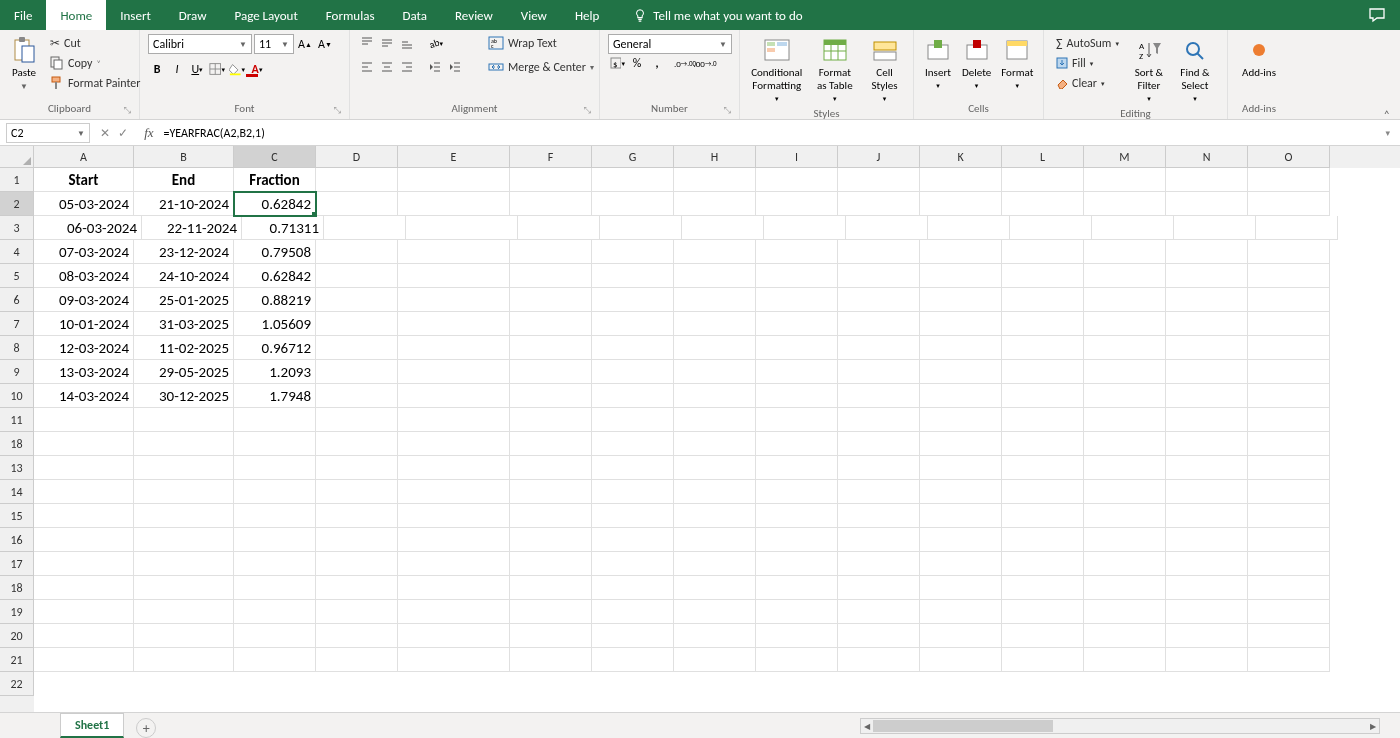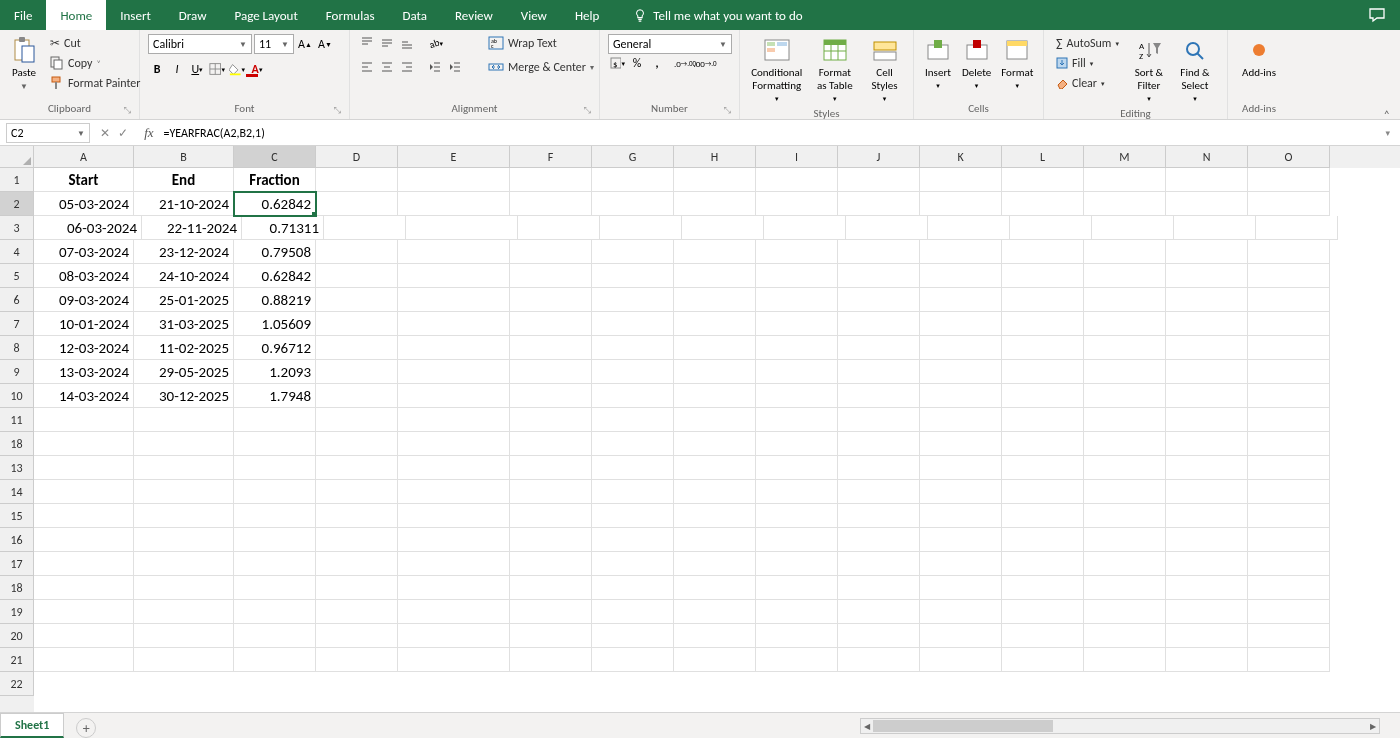--- a/index.html
+++ b/index.html
@@ -52,21 +52,21 @@
 .cells { position:absolute; left:34px; top:22px; right:0; bottom:0;}
 .row { display:flex; height:24px;}
 .cell { border-right:1px solid #e0e0e0; border-bottom:1px solid #e0e0e0; font-size:15px; font-family: Calibri, sans-serif; padding:0 4px; display:flex; align-items:center; overflow:hidden; white-space:nowrap;}
 .cell.hdr { font-weight:bold; justify-content:center;}
 .cell.r { justify-content:flex-end;}
 .cell.sel { outline:2px solid #217346; outline-offset:-1px; z-index:5; position:relative;}
 .cell.sel::after { content:""; position:absolute; right:-3px; bottom:-3px; width:6px; height:6px; background:#217346;}
 
 
 .statusbar { position:absolute; bottom:0; left:0; right:0; height:26px; background:#f3f2f1; border-top:1px solid #d4d4d4; display:flex; align-items:center;}
-.sheet-tabs { display:flex; align-items:flex-end; height:100%; gap:2px;}
+.sheet-tabs { display:flex; align-items:flex-end; height:100%; padding-left:60px; gap:2px;}
 .sheet-tab { padding:4px 14px; background:#fff; border:1px solid #ccc; border-bottom:2px solid #217346; font-size:12px; color:#217346; font-weight:600;}
 .addsheet { width:20px; height:20px; border:1px solid #ccc; border-radius:50%; display:flex; align-items:center; justify-content:center; margin-left:10px; color:#666; font-size:14px;}
 .hscroll { margin-left:auto; width:520px; height:16px; background:#f0f0f0; border:1px solid #ccc; margin-right:20px; position:relative;}
 .hscroll .thumb{ position:absolute; left:12px; top:1px; bottom:1px; width:180px; background:#cdcdcd;}
 .hscroll .arr{ position:absolute; top:0; bottom:0; width:12px; display:flex; align-items:center; justify-content:center; font-size:8px; color:#666;}
 .hscroll .arr.l{left:0;} .hscroll .arr.r{right:0;}
 
 .collapse-ribbon { position:absolute; right:10px; top:108px; font-size:12px; color:#666; cursor:pointer;}
 svg { display:block; }
 </style>

